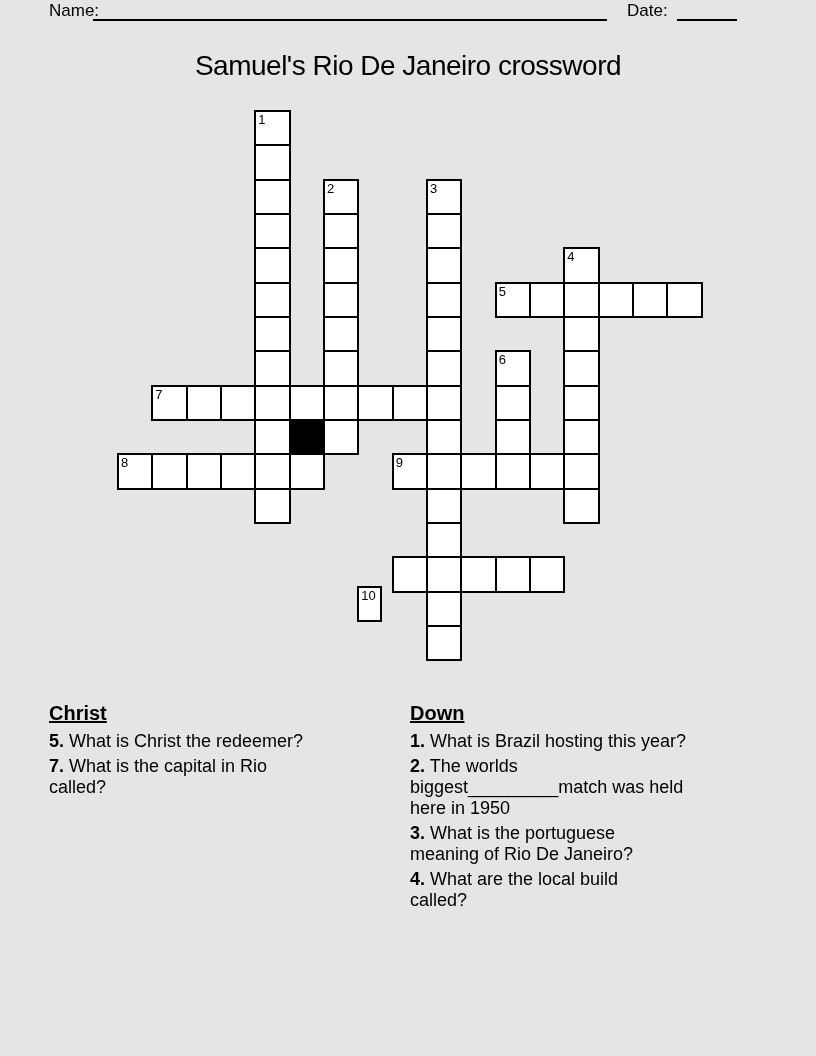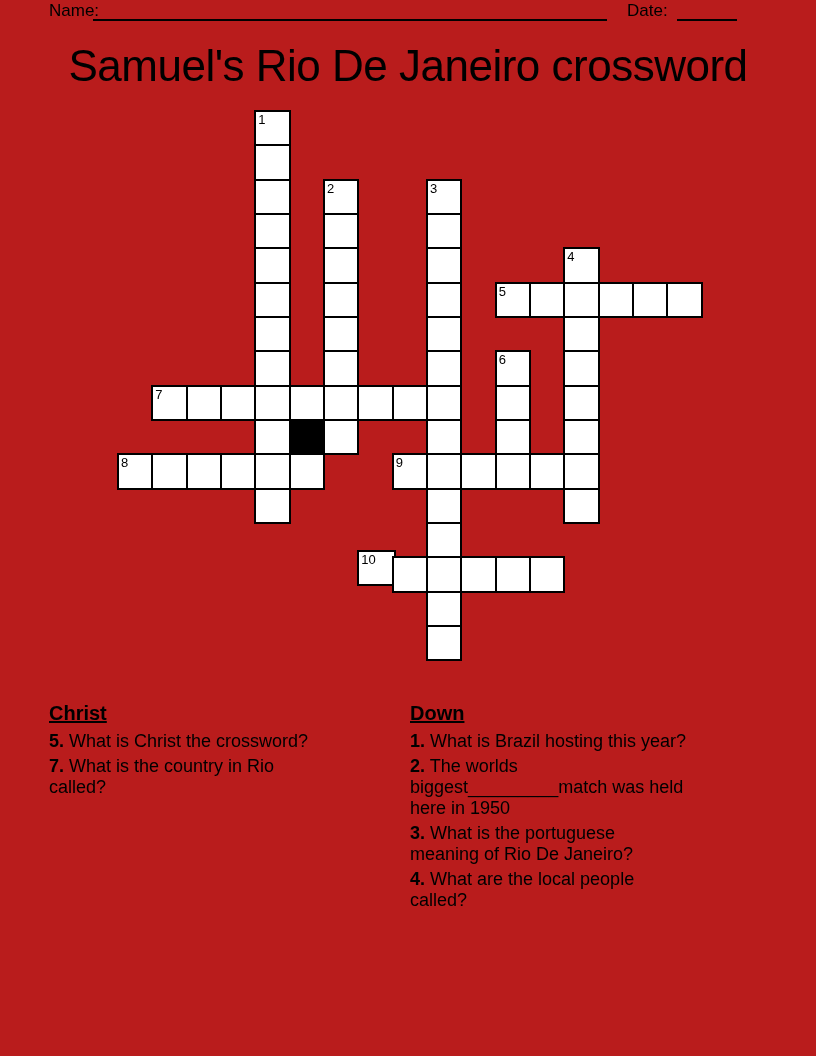--- a/index.html
+++ b/index.html
@@ -1,30 +1,30 @@
 <!DOCTYPE html>
 <html><head>
 <meta charset="utf-8">
 <style>
   html,body{margin:0;padding:0;background:#fff;}
   #page{
-    position:relative;width:816px;height:1056px;background:#b91c1c;
+    position:relative;width:816px;height:1056px;background:#e5e5e5;
     font-family:"Liberation Sans",sans-serif;color:#000;overflow:hidden;
   }
   
   .hdr-label{position:absolute;font-size:17px;color:#000;white-space:nowrap;}
   .hdr-line{position:absolute;height:18px;border-bottom:2px solid #000;}
   #name-label{left:49px;top:1px;}
   #name-line{left:93px;top:1px;width:514px;}
   #date-label{left:627px;top:1px;}
   #date-line{left:677px;top:1px;width:60px;}
   
   #page-title{
     position:absolute;left:0;top:42px;width:816px;text-align:center;
-    font-size:44px;letter-spacing:-0.5px;line-height:48px;color:#000;
+    font-size:28px;letter-spacing:-0.5px;line-height:48px;color:#000;
   }
   
   #crossword-grid{position:absolute;left:0;top:0;width:816px;height:1056px;}
   .cell{
     position:absolute;box-sizing:border-box;border:2px solid #000;background:#fff;
   }
   .cell.black{background:#000;}
   .cellnum{
     position:absolute;top:0px;left:2px;font-size:13px;line-height:15px;color:#000;
   }
@@ -127,44 +127,44 @@
       </div>
       <div class="cell" style="left: 425.97px; top: 453.3px; width: 36.33px; height: 36.33px;"></div>
       <div class="cell" style="left: 460.3px; top: 453.3px; width: 36.33px; height: 36.33px;"></div>
       <div class="cell" style="left: 494.63px; top: 453.3px; width: 36.33px; height: 36.33px;"></div>
       <div class="cell" style="left: 528.96px; top: 453.3px; width: 36.33px; height: 36.33px;"></div>
       <div class="cell" style="left: 563.29px; top: 453.3px; width: 36.33px; height: 36.33px;"></div>
       <div class="cell" style="left: 254.32px; top: 487.63px; width: 36.33px; height: 36.33px;"></div>
       <div class="cell" style="left: 425.97px; top: 487.63px; width: 36.33px; height: 36.33px;"></div>
       <div class="cell" style="left: 563.29px; top: 487.63px; width: 36.33px; height: 36.33px;"></div>
       <div class="cell" style="left: 425.97px; top: 521.96px; width: 36.33px; height: 36.33px;"></div>
-      <div class="cell" style="left: 357.31px; top: 550px; width: 39px; height: 36.33px;">
+      <div class="cell" style="left: 357.31px; top: 586px; width: 25px; height: 36.33px;">
         <span class="cellnum">10</span>
       </div>
       <div class="cell" style="left: 391.64px; top: 556.29px; width: 36.33px; height: 36.33px;"></div>
       <div class="cell" style="left: 425.97px; top: 556.29px; width: 36.33px; height: 36.33px;"></div>
       <div class="cell" style="left: 460.3px; top: 556.29px; width: 36.33px; height: 36.33px;"></div>
       <div class="cell" style="left: 494.63px; top: 556.29px; width: 36.33px; height: 36.33px;"></div>
       <div class="cell" style="left: 528.96px; top: 556.29px; width: 36.33px; height: 36.33px;"></div>
       <div class="cell" style="left: 425.97px; top: 590.62px; width: 36.33px; height: 36.33px;"></div>
       <div class="cell" style="left: 425.97px; top: 624.95px; width: 36.33px; height: 36.33px;"></div>
     </div>
 
   <div id="across-col" class="clue-col">
     <p class="clue-heading">Christ</p>
-    <p class="clue"><b class="clue-num">5.</b><span class="clue-text"> What is Christ the crossword?</span></p>
-    <p class="clue"><b class="clue-num">7.</b><span class="clue-text"> What is the country in Rio
+    <p class="clue"><b class="clue-num">5.</b><span class="clue-text"> What is Christ the redeemer?</span></p>
+    <p class="clue"><b class="clue-num">7.</b><span class="clue-text"> What is the capital in Rio
 called?</span></p>
   </div>
 
   <div id="down-col" class="clue-col">
     <p class="clue-heading">Down</p>
     <p class="clue"><b class="clue-num">1.</b><span class="clue-text"> What is Brazil hosting this year?</span></p>
     <p class="clue"><b class="clue-num">2.</b><span class="clue-text"> The worlds
 biggest_________match was held
 here in 1950</span></p>
     <p class="clue"><b class="clue-num">3.</b><span class="clue-text"> What is the portuguese
 meaning of Rio De Janeiro?</span></p>
-    <p class="clue"><b class="clue-num">4.</b><span class="clue-text"> What are the local people
+    <p class="clue"><b class="clue-num">4.</b><span class="clue-text"> What are the local build
 called?</span></p>
   </div>
 
 </div>
 
 </body></html>

